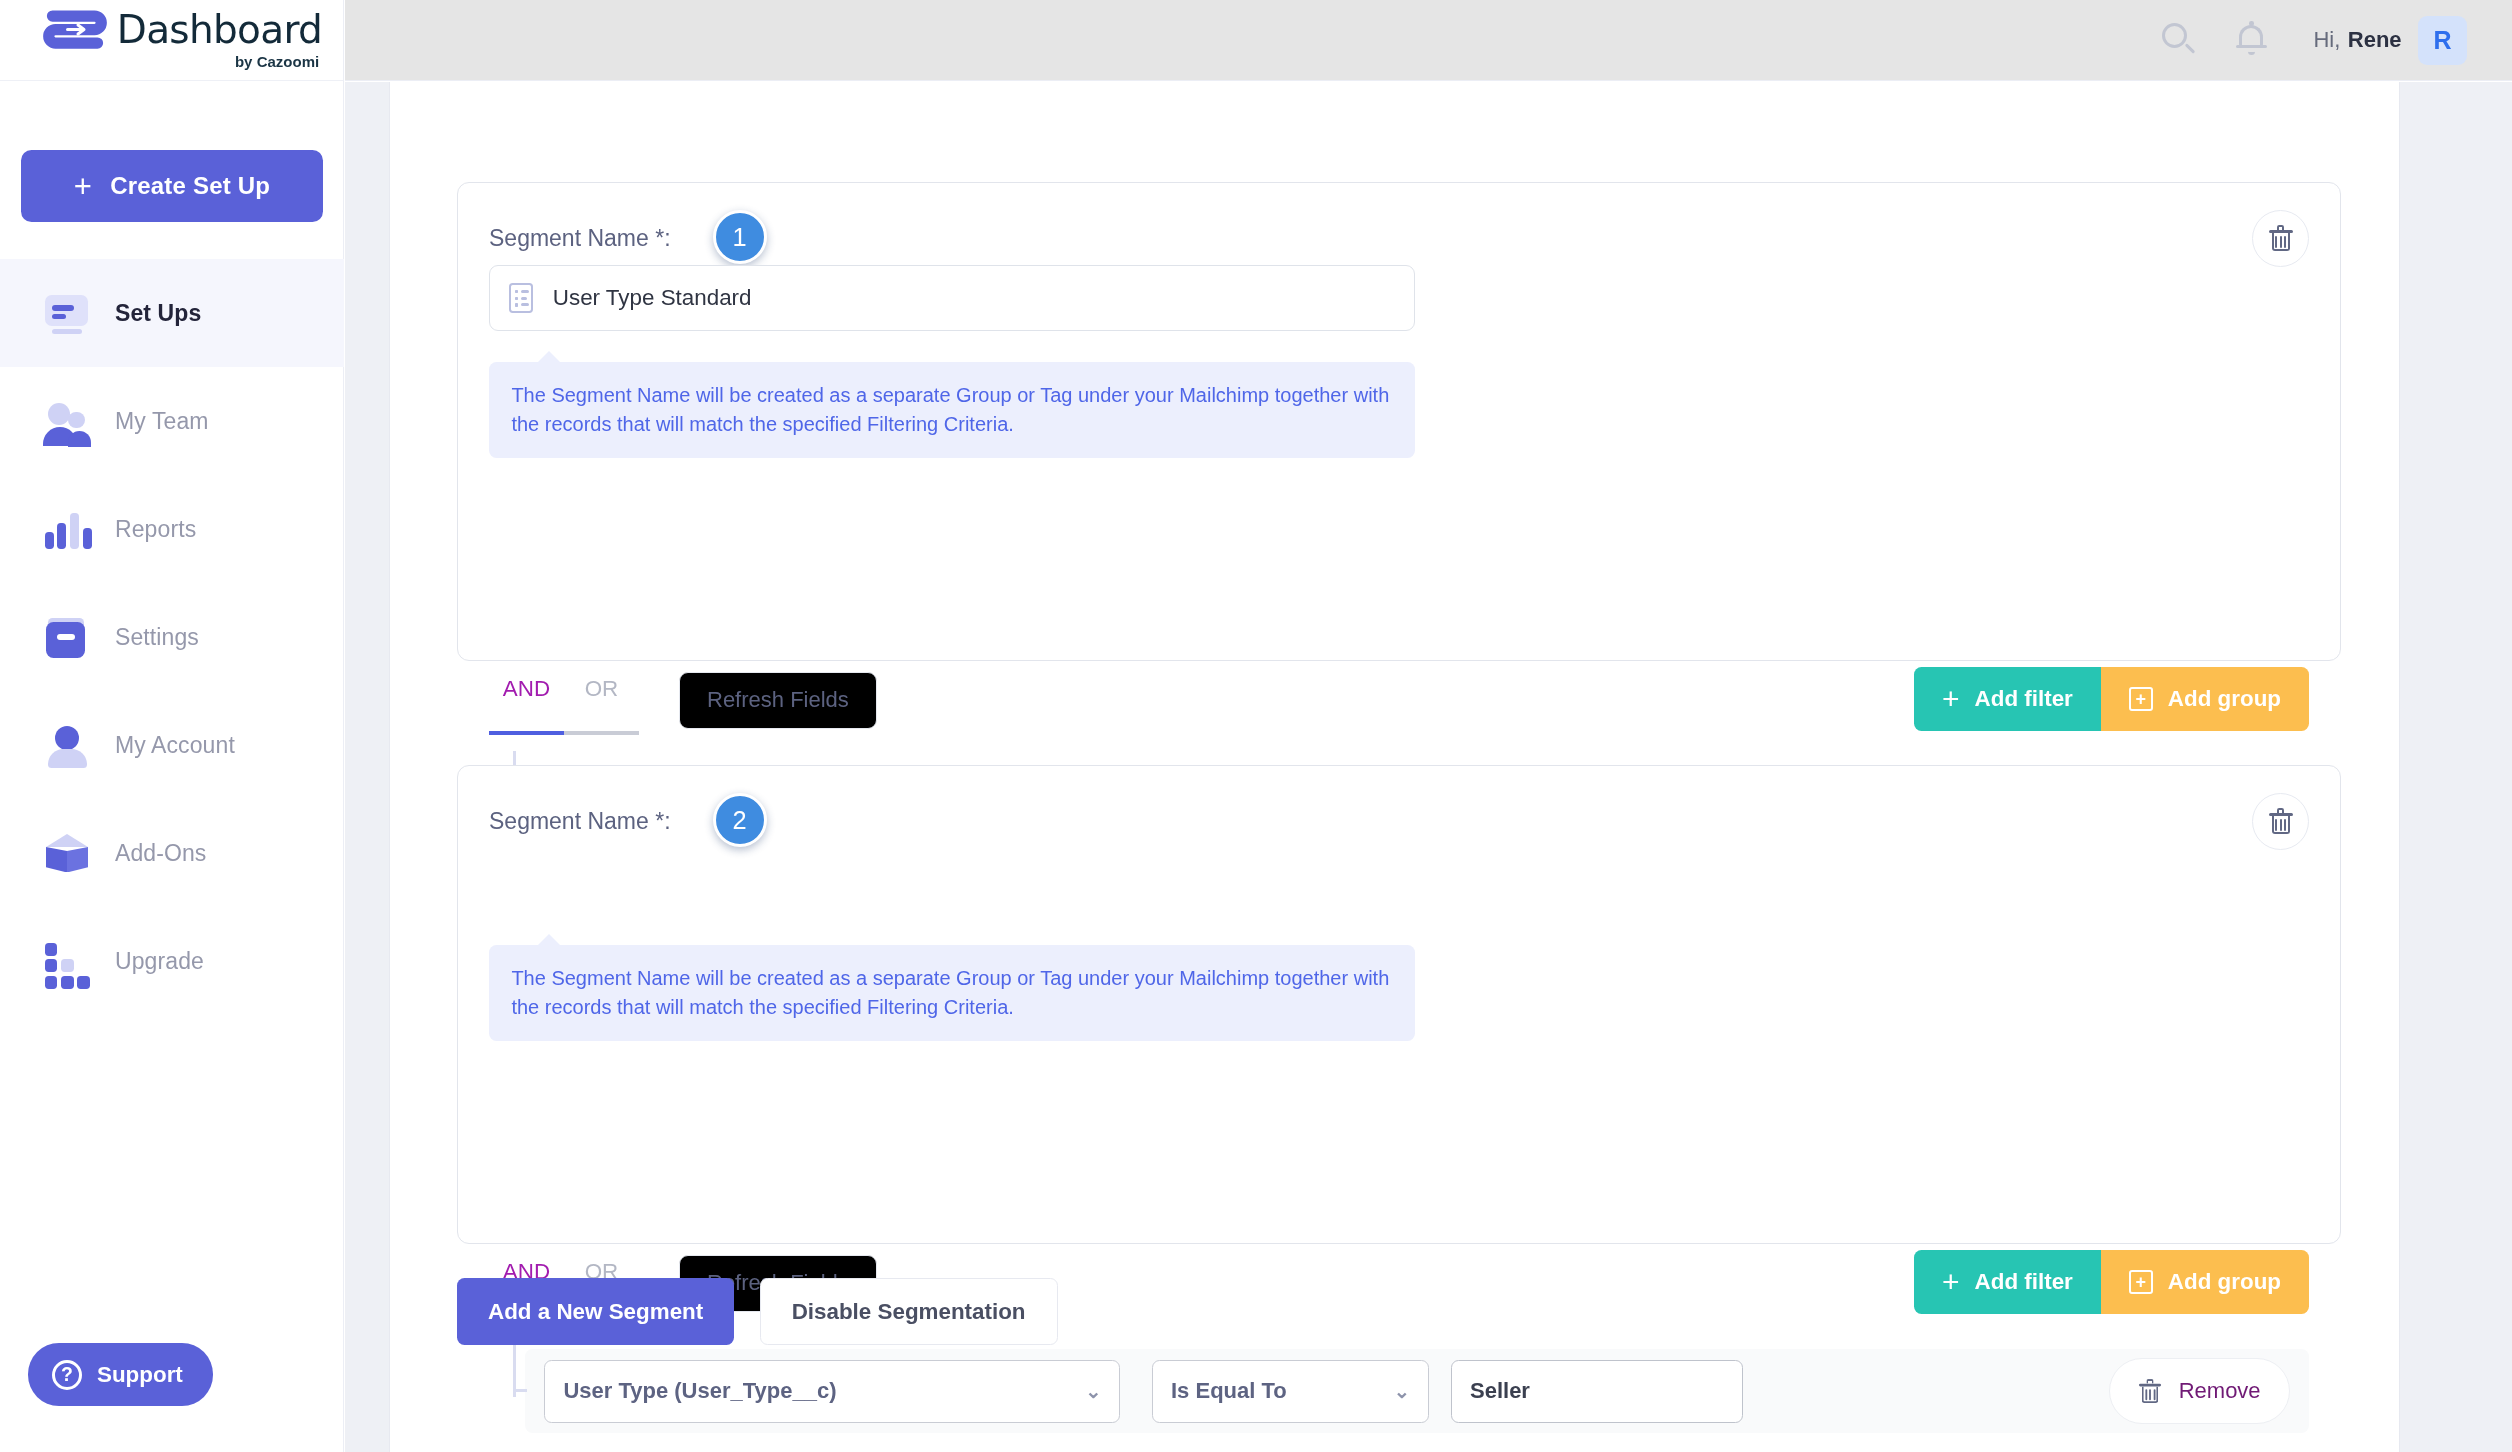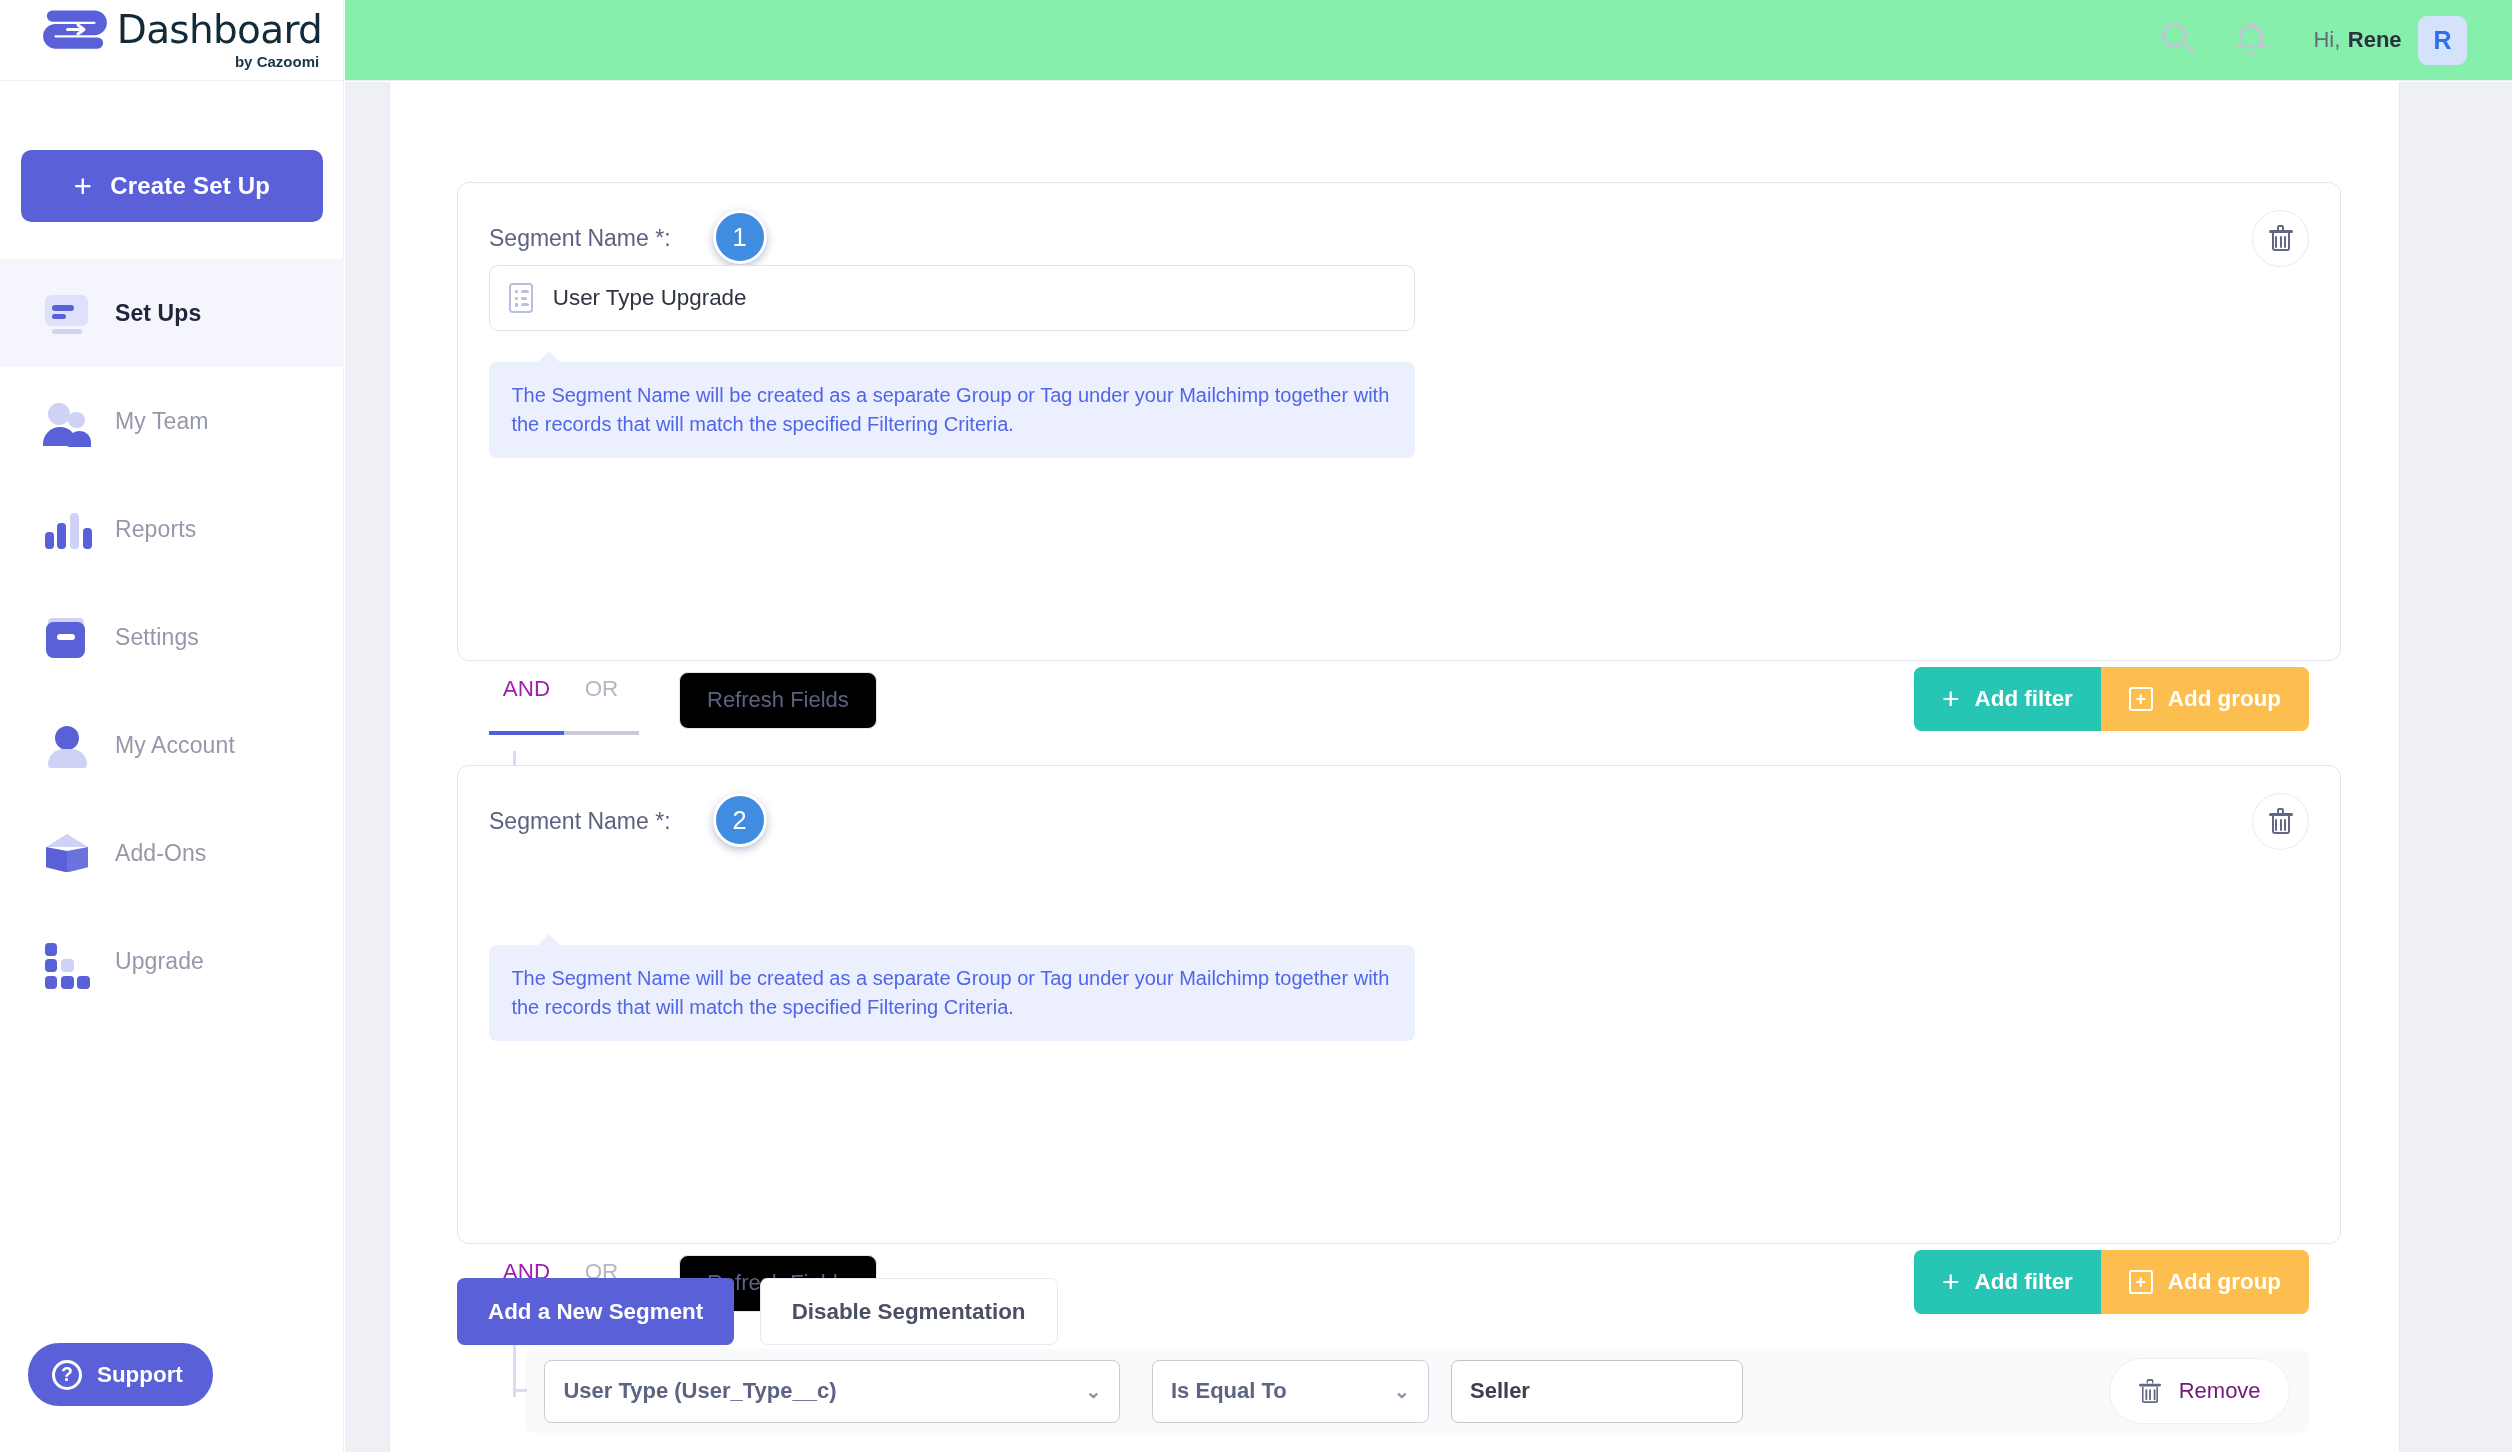--- a/index.html
+++ b/index.html
@@ -111,21 +111,21 @@
   }
   #support-btn .q {
     width: 30px; height: 30px; border: 3px solid #fff; border-radius: 50%;
     display:flex; align-items:center; justify-content:center;
     font-size: 19.4px; font-weight: 700; margin-right: 15px;
   }
 
   
   #header {
     position: absolute; left: 345px; top: 0; right: 0; height: 81px;
-    background: #86efac; border-bottom: 1.5px solid #eceef5;
+    background: #e5e5e5; border-bottom: 1.5px solid #eceef5;
     display: flex; align-items: center; justify-content: flex-end;
     padding-right: 45px; z-index: 4;
   }
   .hdr-icon { width: 40px; height: 40px; margin-left: 34px; cursor: pointer; position: relative; }
   .hi-search .circ { position:absolute; left:4.5px; top:3px; width:25.4px;height:25.4px;
     border:3px solid #c2c6d2; border-radius:50%; }
   .hi-search .hand { position:absolute; left:27px; top:27px; width:12px;height:3px;
     background:#c2c6d2; border-radius:2.2px; transform: rotate(45deg); }
   .hi-bell .bell { position:absolute; left:7.5px; top:4.5px; width:24px; height:22.4px;
     border: 3px solid #c2c6d2; border-radius: 12px 12px 3px 3px; border-bottom:none; }
@@ -409,21 +409,21 @@
       <span class="step-badge">1</span>
     </div>
 
     <div class="seg-input">
       <span class="list-icon">
         <span class="frame"></span>
         <span class="r1"><span class="dot"></span><span class="ln"></span></span>
         <span class="r2"><span class="dot"></span><span class="ln"></span></span>
         <span class="r3"><span class="dot"></span><span class="ln"></span></span>
       </span>
-      <span class="seg-input-val">User Type Upgrade</span>
+      <span class="seg-input-val">User Type Standard</span>
     </div>
 
     <div class="seg-delete">
       <span class="trash">
         <span class="hdl"></span>
           <span class="lid"></span>
           <span class="can"></span>
         <span class="s s1"></span>
           <span class="s s2"></span>
           <span class="s s3"></span>

